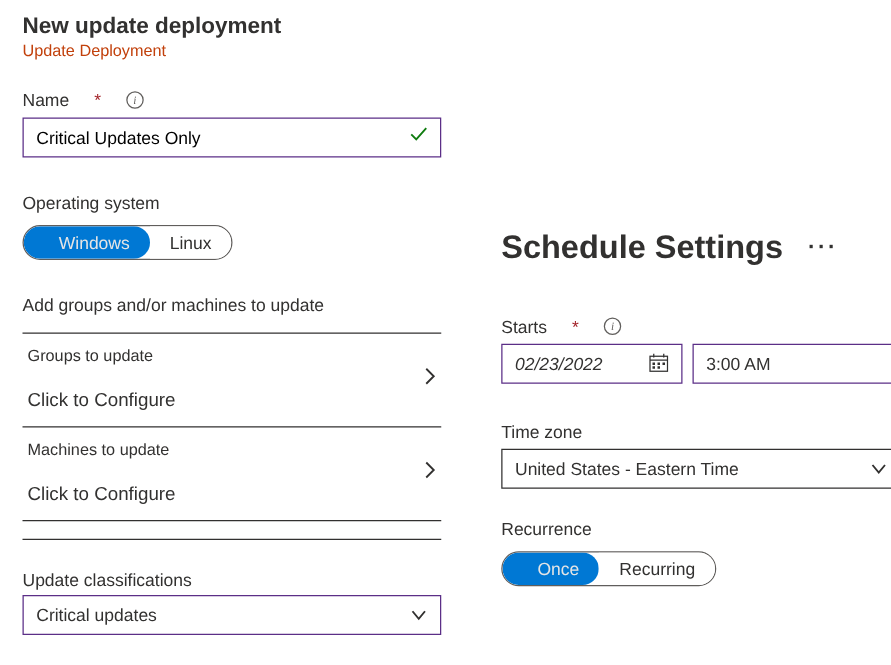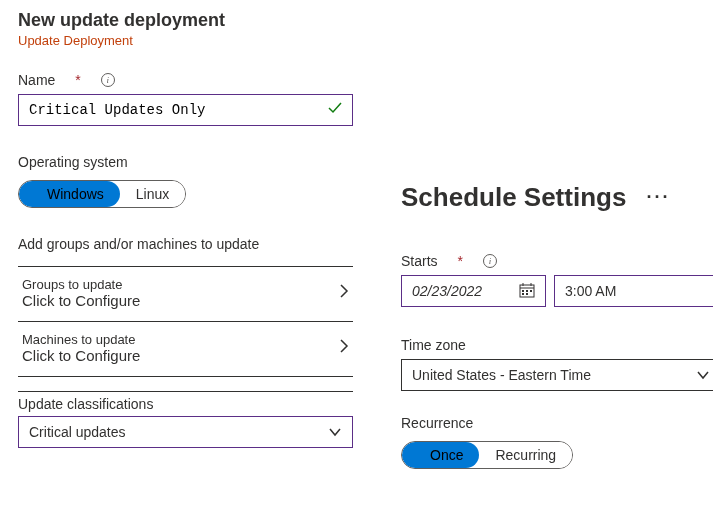--- a/index.html
+++ b/index.html
@@ -58,21 +58,20 @@
       font-family: Georgia, serif;
       color: #605e5c;
     }
     .text-input {
       width: 335px;
       height: 32px;
       border: 1px solid #5b2e87;
       padding: 0 36px 0 10px;
       font-size: 14px;
       position: relative;
-      font-family: Liberation Mono, monospace;
     }
     .input-wrapper {
       position: relative;
       width: 335px;
       margin-bottom: 28px;
     }
     .check-icon {
       position: absolute;
       right: 10px;
       top: 50%;
@@ -92,21 +91,21 @@
     .toggle-option {
       padding: 0 16px;
       display: flex;
       align-items: center;
       font-size: 14px;
       cursor: pointer;
       background: #fff;
     }
     .toggle-option.active {
       background: #0078d4;
-      color: #000000;
+      color: #e5e5e5;
       border-radius: 16px;
       padding-left: 28px;
     }
     .section-title {
       font-size: 18px;
       font-weight: 600;
       margin-bottom: 8px;
     }
     .items-required {
       color: #a4262c;
@@ -124,21 +123,21 @@
       align-items: center;
       cursor: pointer;
       width: 335px;
     }
     .config-row:last-of-type {
       border-bottom: 1px solid #323130;
     }
     .config-row-text {
       display: flex;
       flex-direction: column;
-      gap: 0;
+      gap: 20px;
     }
     .config-row-label {
       font-size: 13px;
     }
     .config-row-value {
       font-size: 15px;
     }
     .chevron {
       font-size: 18px;
       color: #323130;
@@ -199,21 +198,21 @@
       display: flex;
       align-items: center;
     }
     .cal-icon svg {
       width: 16px;
       height: 16px;
     }
     .classif-label {
       font-size: 14px;
       border-top: 1px solid #323130;
-      padding-top: 4px;
+      padding-top: 24px;
       width: 335px;
       margin-top: 14px;
     }
   </style>
 </head>
 <body>
 
 <div class="page-title">New update deployment</div>
 <div class="page-subtitle">Update Deployment</div>
 

